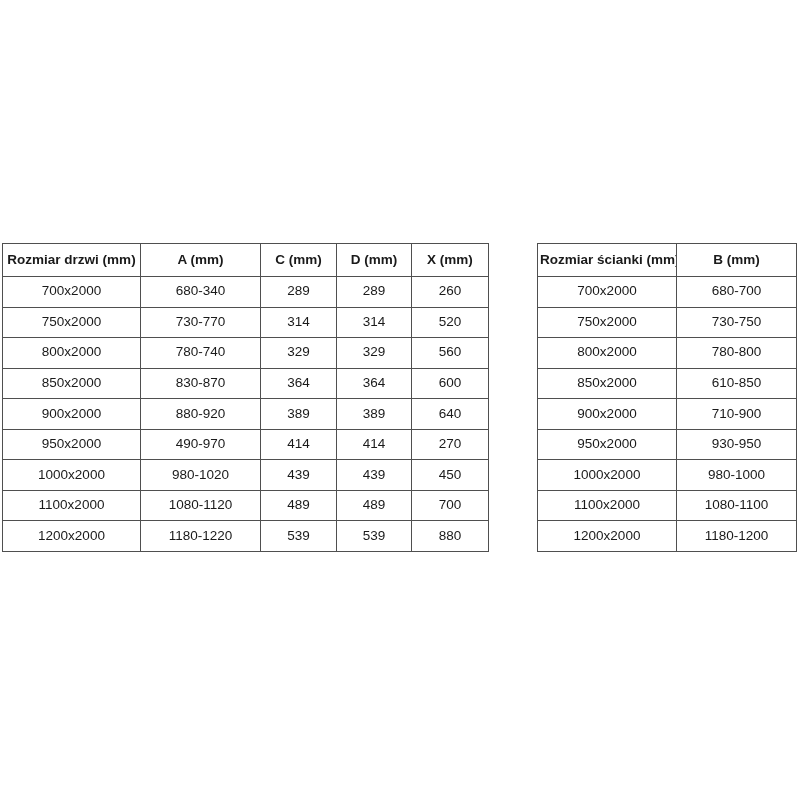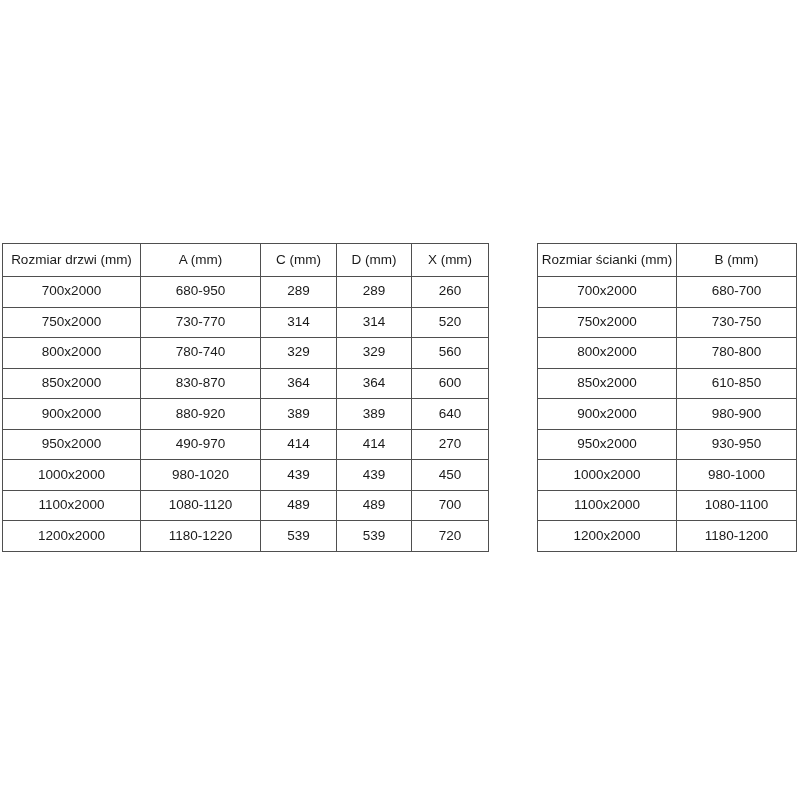--- a/index.html
+++ b/index.html
@@ -36,21 +36,21 @@
     text-align: center;
     vertical-align: middle;
     font-size: 13.5px;
     line-height: 1.1;
     white-space: nowrap;
     overflow: hidden;
     padding: 0 2px;
     color: var(--text-color);
   }
   .spec-table th {
-    font-weight: normal;
+    font-weight: bold;
     height: 33px;
     margin-left: 24px;
   }
 </style>
 </head>
 <body>
 
 <div class="canvas">
 
   <table class="spec-table t1">
@@ -66,21 +66,21 @@
           <th>Rozmiar drzwi (mm)</th>
           <th>A (mm)</th>
           <th>C (mm)</th>
           <th>D (mm)</th>
           <th>X (mm)</th>
         </tr>
       </thead>
     <tbody>
         <tr>
           <td>700x2000</td>
-          <td>680-950</td>
+          <td>680-340</td>
           <td>289</td>
           <td>289</td>
           <td>260</td>
         </tr>
         <tr>
           <td>750x2000</td>
           <td>730-770</td>
           <td>314</td>
           <td>314</td>
           <td>520</td>
@@ -125,21 +125,21 @@
           <td>1080-1120</td>
           <td>489</td>
           <td>489</td>
           <td>700</td>
         </tr>
         <tr>
           <td>1200x2000</td>
           <td>1180-1220</td>
           <td>539</td>
           <td>539</td>
-          <td>720</td>
+          <td>880</td>
         </tr>
       </tbody>
   </table>
 
   <table class="spec-table t2">
     <colgroup>
       <col style="width:139px">
       <col style="width:120px">
     </colgroup>
     <thead>
@@ -160,21 +160,21 @@
         <tr>
           <td>800x2000</td>
           <td>780-800</td>
         </tr>
         <tr>
           <td>850x2000</td>
           <td>610-850</td>
         </tr>
         <tr>
           <td>900x2000</td>
-          <td>980-900</td>
+          <td>710-900</td>
         </tr>
         <tr>
           <td>950x2000</td>
           <td>930-950</td>
         </tr>
         <tr>
           <td>1000x2000</td>
           <td>980-1000</td>
         </tr>
         <tr>

